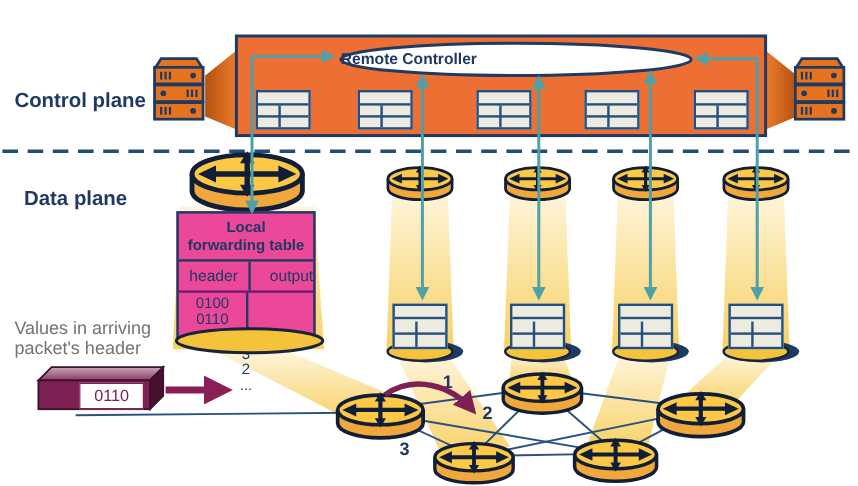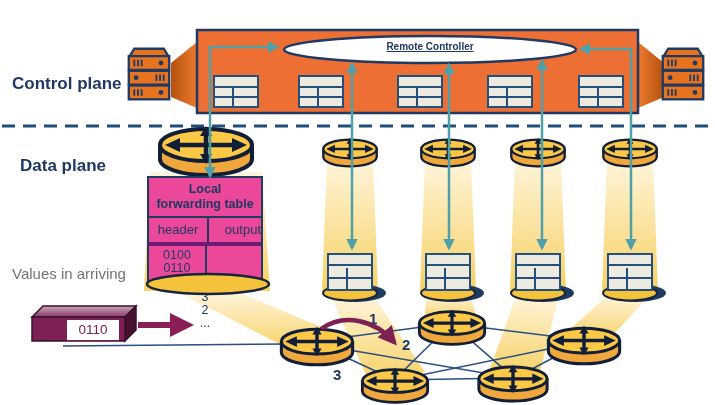--- a/index.html
+++ b/index.html
@@ -3,30 +3,30 @@
 <meta charset="utf-8">
 <style>
   html,body{margin:0;padding:0;background:#fff;}
   #stage{position:relative;width:715px;height:405px;background:#ffffff;overflow:hidden;
          font-family:"Liberation Sans", sans-serif;color:#1F3864;}
   svg{position:absolute;left:0;top:0;pointer-events:none;}
   #svg-base{z-index:0;}
   #svg-top{z-index:3;}
   .txt{position:absolute;z-index:2;}
   .plane-label{font-size:17px;font-weight:bold;color:#1F3864;white-space:nowrap;}
-  .controller-label{left:284px;top:41px;width:292px;text-align:center;
-        font-size:10px;font-weight:bold;color:#1F3864;text-decoration:underline;}
+  .controller-label{left:284px;top:41px;width:292px;
+        font-size:13px;font-weight:bold;color:#1F3864;}
   .caption{font-size:15px;line-height:16.5px;color:#737373;}
   .linknum{font-size:15px;font-weight:bold;color:#1F3864;}
   
   .fwd-table{position:absolute;left:147px;top:176px;width:116px;height:106px;z-index:2;
      background:#ec4899;border:2px solid #1F3A63;box-sizing:border-box;font-size:12.5px;}
   .fwd-title{height:34px;border-bottom:2px solid #1F3A63;text-align:center;
      font-weight:bold;line-height:15px;padding-top:4px;box-sizing:content-box;}
-  .fwd-cols{display:flex;height:24px;border-bottom:4px solid #701a75;font-size:13px;}
+  .fwd-cols{display:flex;height:24px;border-bottom:2px solid #701a75;font-size:13px;}
   .fwd-cols .c1{width:58px;border-right:2px solid #1F3A63;text-align:center;line-height:24px;}
   .fwd-cols .c2{flex:1;text-align:right;line-height:24px;}
   .fwd-vals{display:flex;height:44px;flex-direction:column;}
   .fwd-vals .c1{width:58px;border-right:2px solid #1F3A63;text-align:center;line-height:13px;padding-top:3px;box-sizing:border-box;}
   .fwd-vals .c2{flex:1;text-align:center;line-height:13px;padding-top:3px;box-sizing:border-box;}
   
   .mini{position:absolute;width:46px;background:#EDEAE0;border:2px solid #24507E;
         box-sizing:border-box;z-index:2;}
   .mini .head{height:9px;border-bottom:2px solid #24507E;}
   .mini .v{position:absolute;left:17px;top:11px;bottom:0;width:2px;background:#24507E;}
@@ -223,20 +223,21 @@
       <div class="c2">
         <div>3</div>
         <div>2</div>
         <div>...</div>
       </div>
     </div>
   </div>
 
   <div class="txt caption" style="left:12px;top:266px;">
     <div>Values in arriving</div>
+    <div>packet's header</div>
   </div>
   <div class="pkt-label">0110</div>
 
   <div class="txt linknum" style="left:369px;top:310px;">1</div>
   <div class="txt linknum" style="left:402px;top:336px;">2</div>
   <div class="txt linknum" style="left:333px;top:366px;">3</div>
 
   <svg id="svg-top" width="715" height="405" viewBox="0 0 715 405">
     <defs>
       <marker id="tealHead" markerWidth="4.6" markerHeight="4.6" refX="3.6" refY="2.3" orient="auto-start-reverse" markerUnits="strokeWidth">

